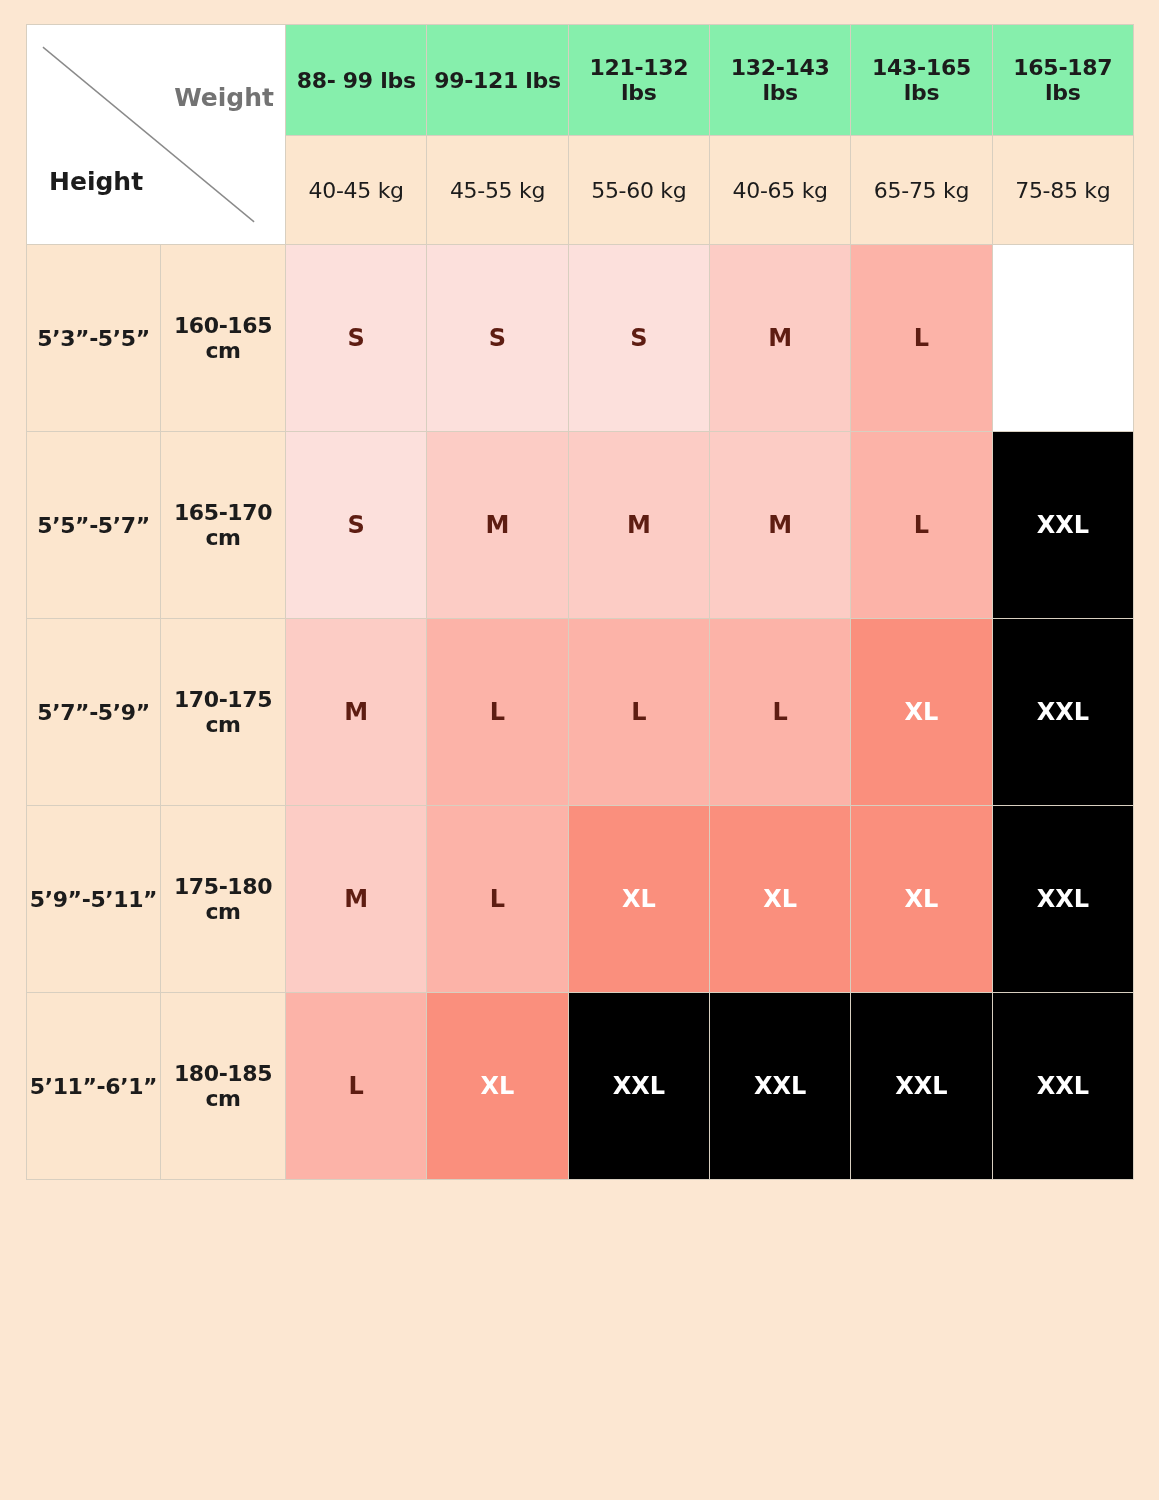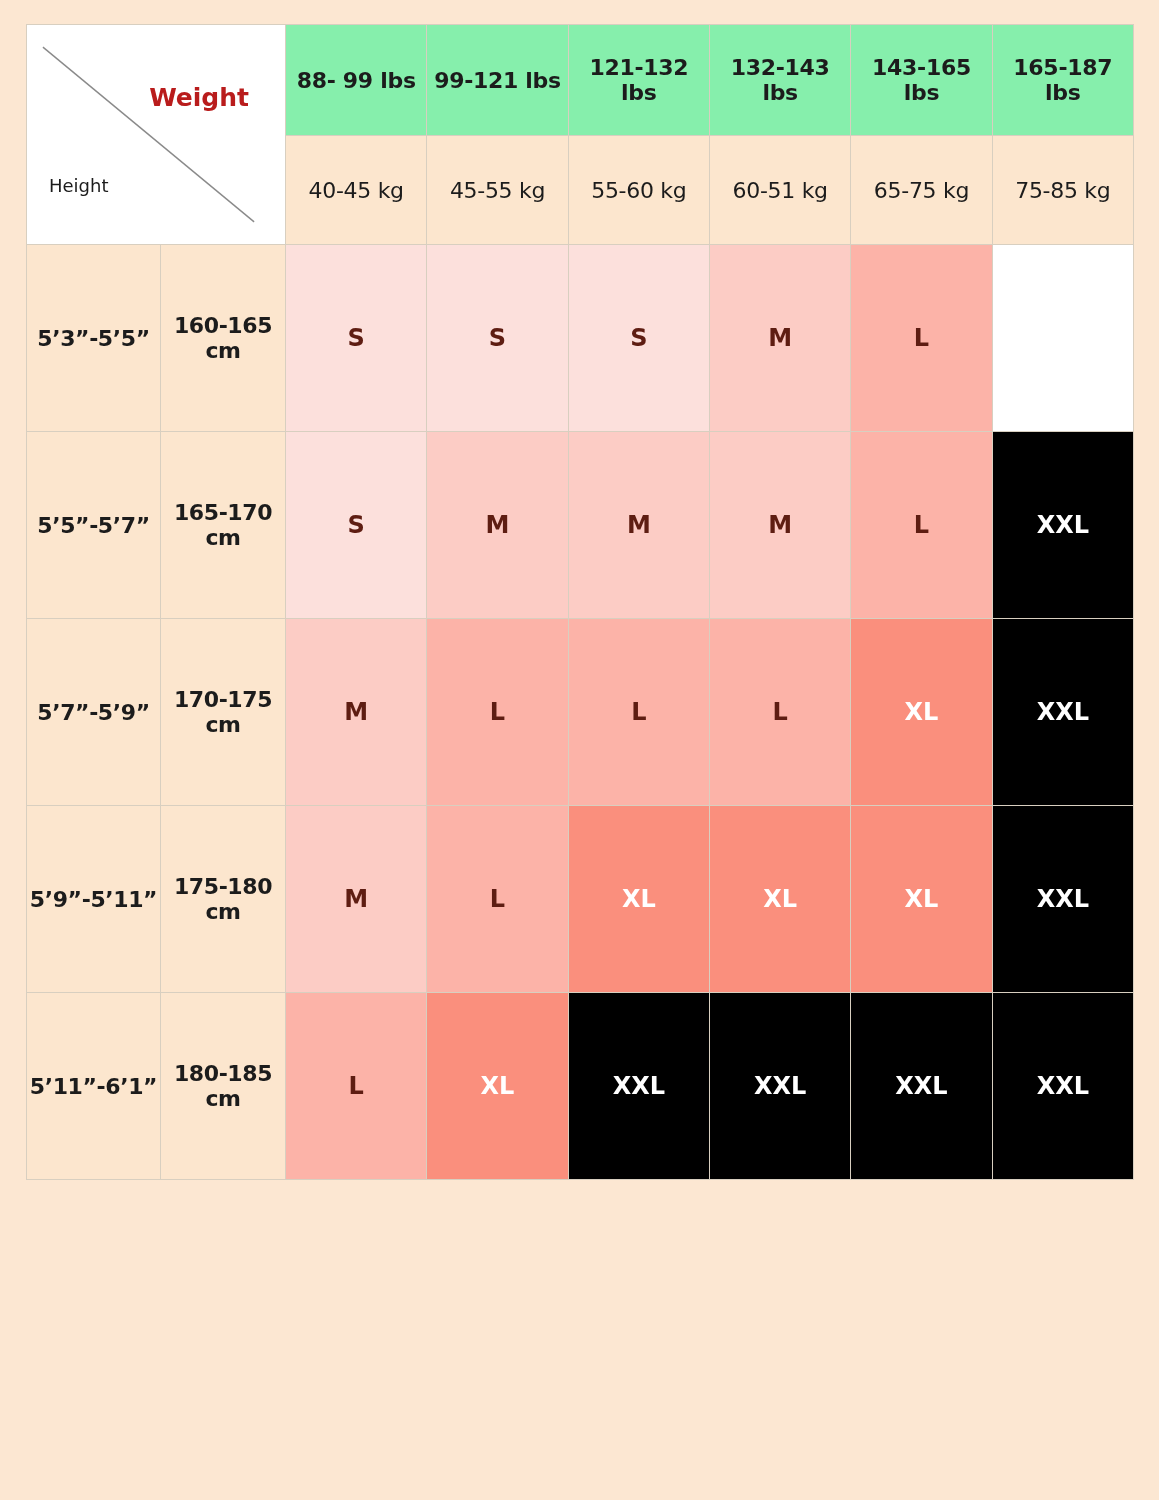--- a/index.html
+++ b/index.html
@@ -94,34 +94,34 @@
     height: 218px;
   }
   .corner .diag {
     position: absolute;
     left: 0; top: 0;
     width: 100%;
     height: 100%;
   }
   .corner .lbl-weight {
     position: absolute;
-    right: 36px;
+    right: 11px;
     top: 58px;
     font-family: "DejaVu Sans", sans-serif;
     font-size: 25px;
     font-weight: 700;
-    color: #b91c1c;
+    color: #737373;
   }
   .corner .lbl-height {
     position: absolute;
     left: 22px;
     bottom: 48px;
     font-family: "DejaVu Sans", sans-serif;
-    font-size: 18px;
-    font-weight: 400;
+    font-size: 25px;
+    font-weight: 700;
     color: #1c1c1c;
   }
 
   .hdr-lbs {
     background: #86efac;
     height: 110px;
     font-family: "DejaVu Sans", sans-serif;
     font-size: 22px;
     font-weight: 700;
     color: #1c1c1c;
@@ -200,21 +200,21 @@
           <td class="hdr-lbs">99-121 lbs</td>
           <td class="hdr-lbs">121-132 lbs</td>
           <td class="hdr-lbs">132-143 lbs</td>
           <td class="hdr-lbs">143-165 lbs</td>
           <td class="hdr-lbs">165-187 lbs</td>
         </tr>
         <tr>
           <td class="hdr-kg">40-45 kg</td>
           <td class="hdr-kg">45-55 kg</td>
           <td class="hdr-kg">55-60 kg</td>
-          <td class="hdr-kg">60-51 kg</td>
+          <td class="hdr-kg">40-65 kg</td>
           <td class="hdr-kg">65-75 kg</td>
           <td class="hdr-kg">75-85 kg</td>
         </tr>
 
         <tr>
           <td class="row-lbl">5’3”-5’5”</td>
           <td class="row-lbl cm">160-165 cm</td>
           <td class="cell t-s">S</td>
           <td class="cell t-s">S</td>
           <td class="cell t-s">S</td>

